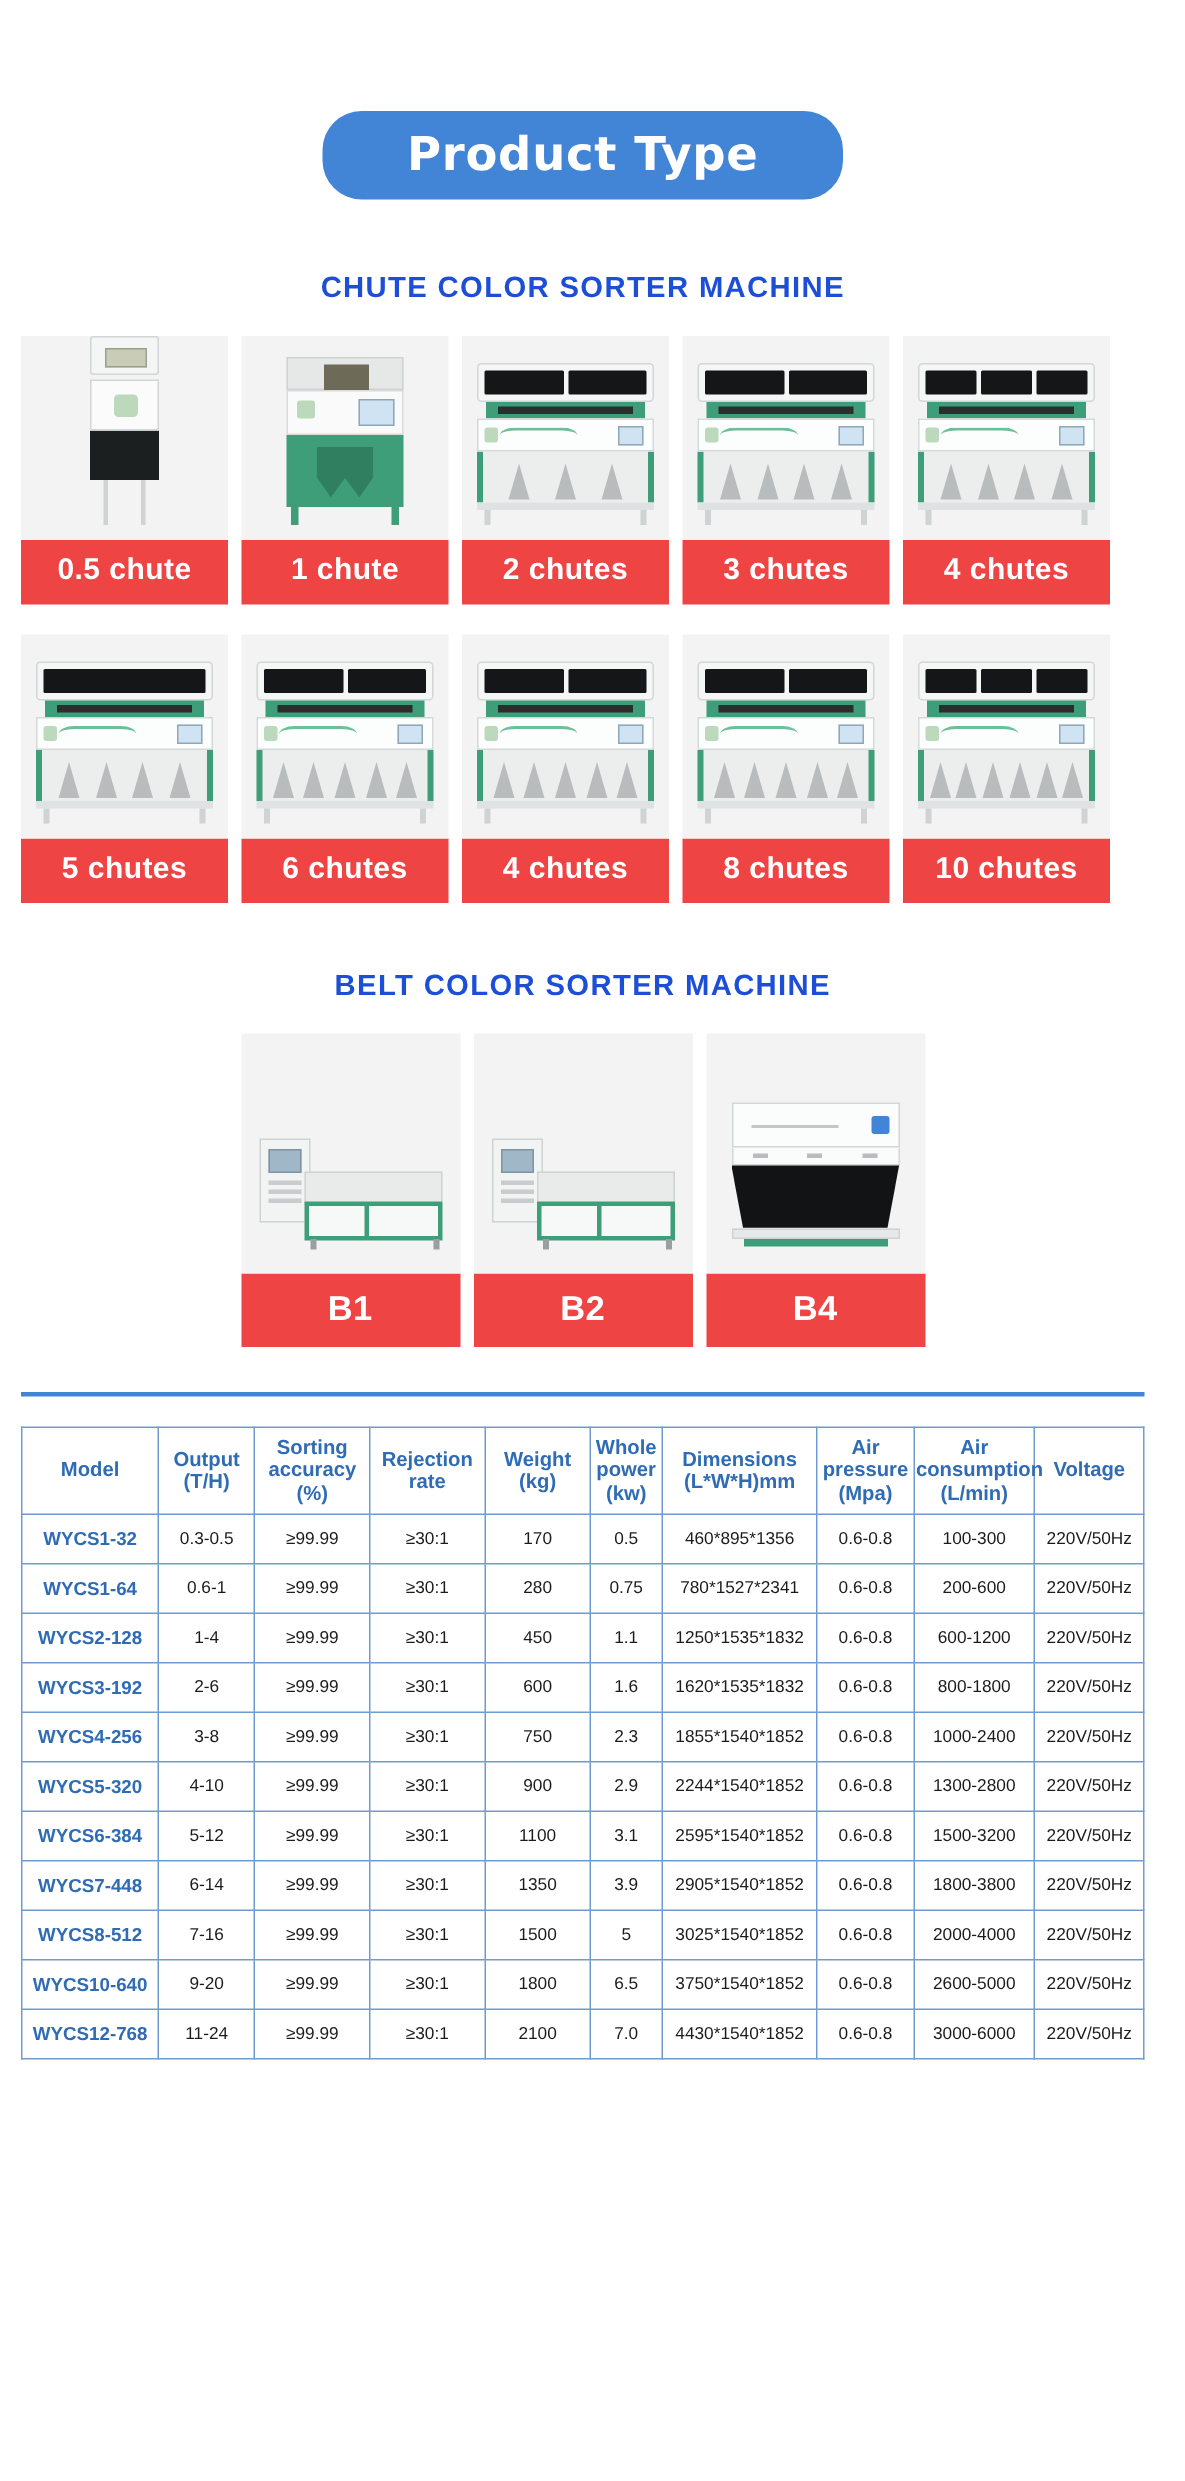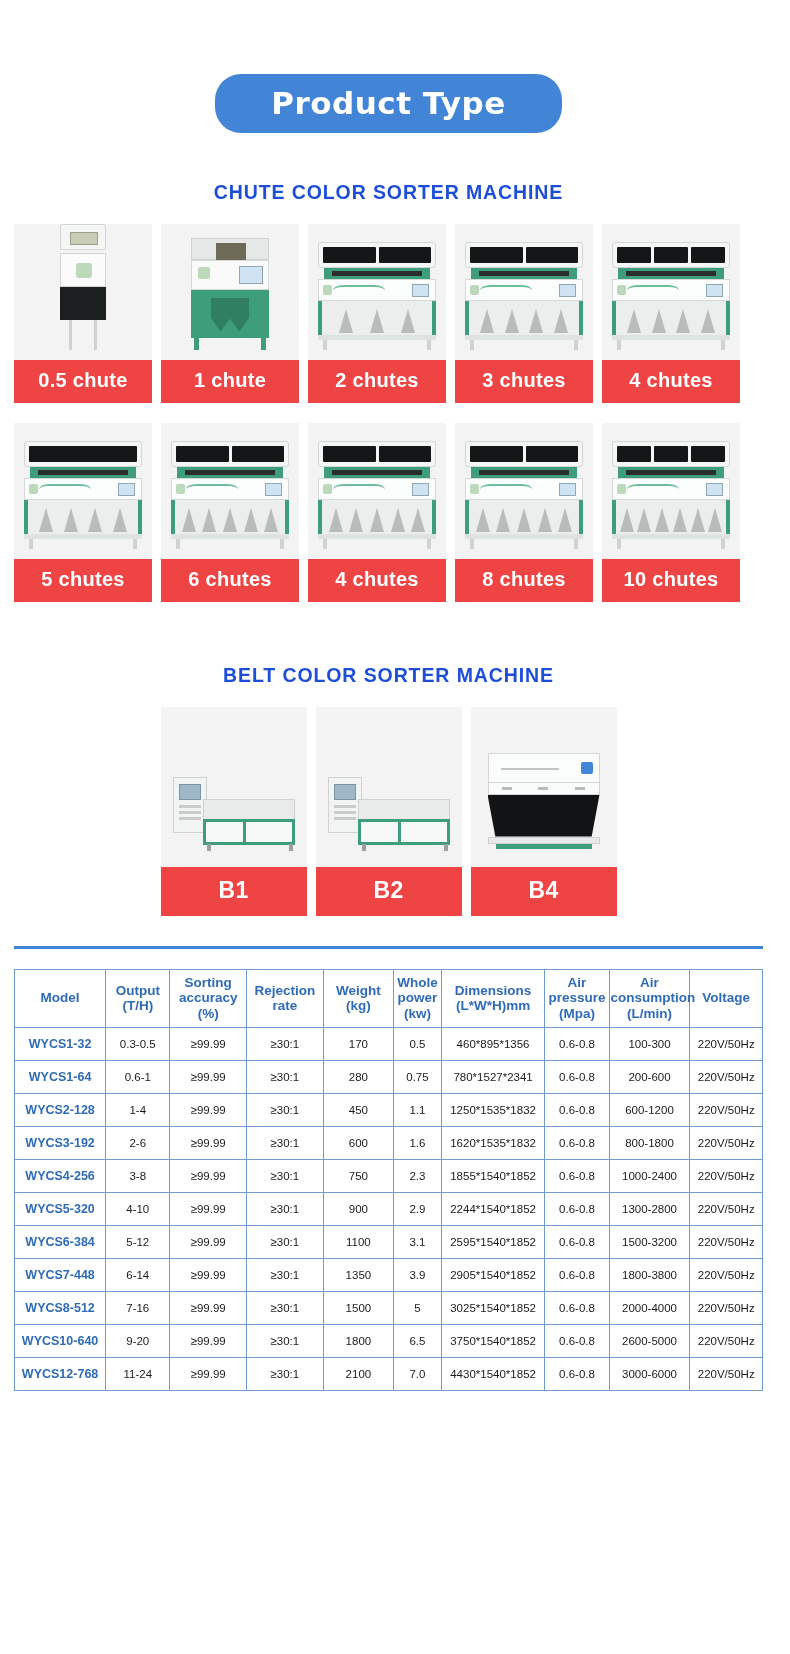--- a/index.html
+++ b/index.html
@@ -30,21 +30,21 @@
   
   .sec-title {
     text-align: center;
     color: #1d4ed8;
     font-size: 19.5px;
     font-weight: bold;
     letter-spacing: .9px;
     font-family: "Liberation Sans", sans-serif;
   }
   .t-chute { margin-top: 48px; }
-  .t-belt  { margin-top: 62px; }
+  .t-belt  { margin-top: 44px; }
   .t-param { margin-top: 30px; color: #5a5a5a; font-size: 21px; letter-spacing: 1.1px; }
 
   
   .grid { display: flex; gap: 9px; }
   .grid.chute { margin-top: 20px; }
   .grid.belt  { margin-top: 20px; justify-content: center; }
 
   .card { width: 138px; display: flex; flex-direction: column; }
   .card.belt { width: 146px; }
   .photo {

